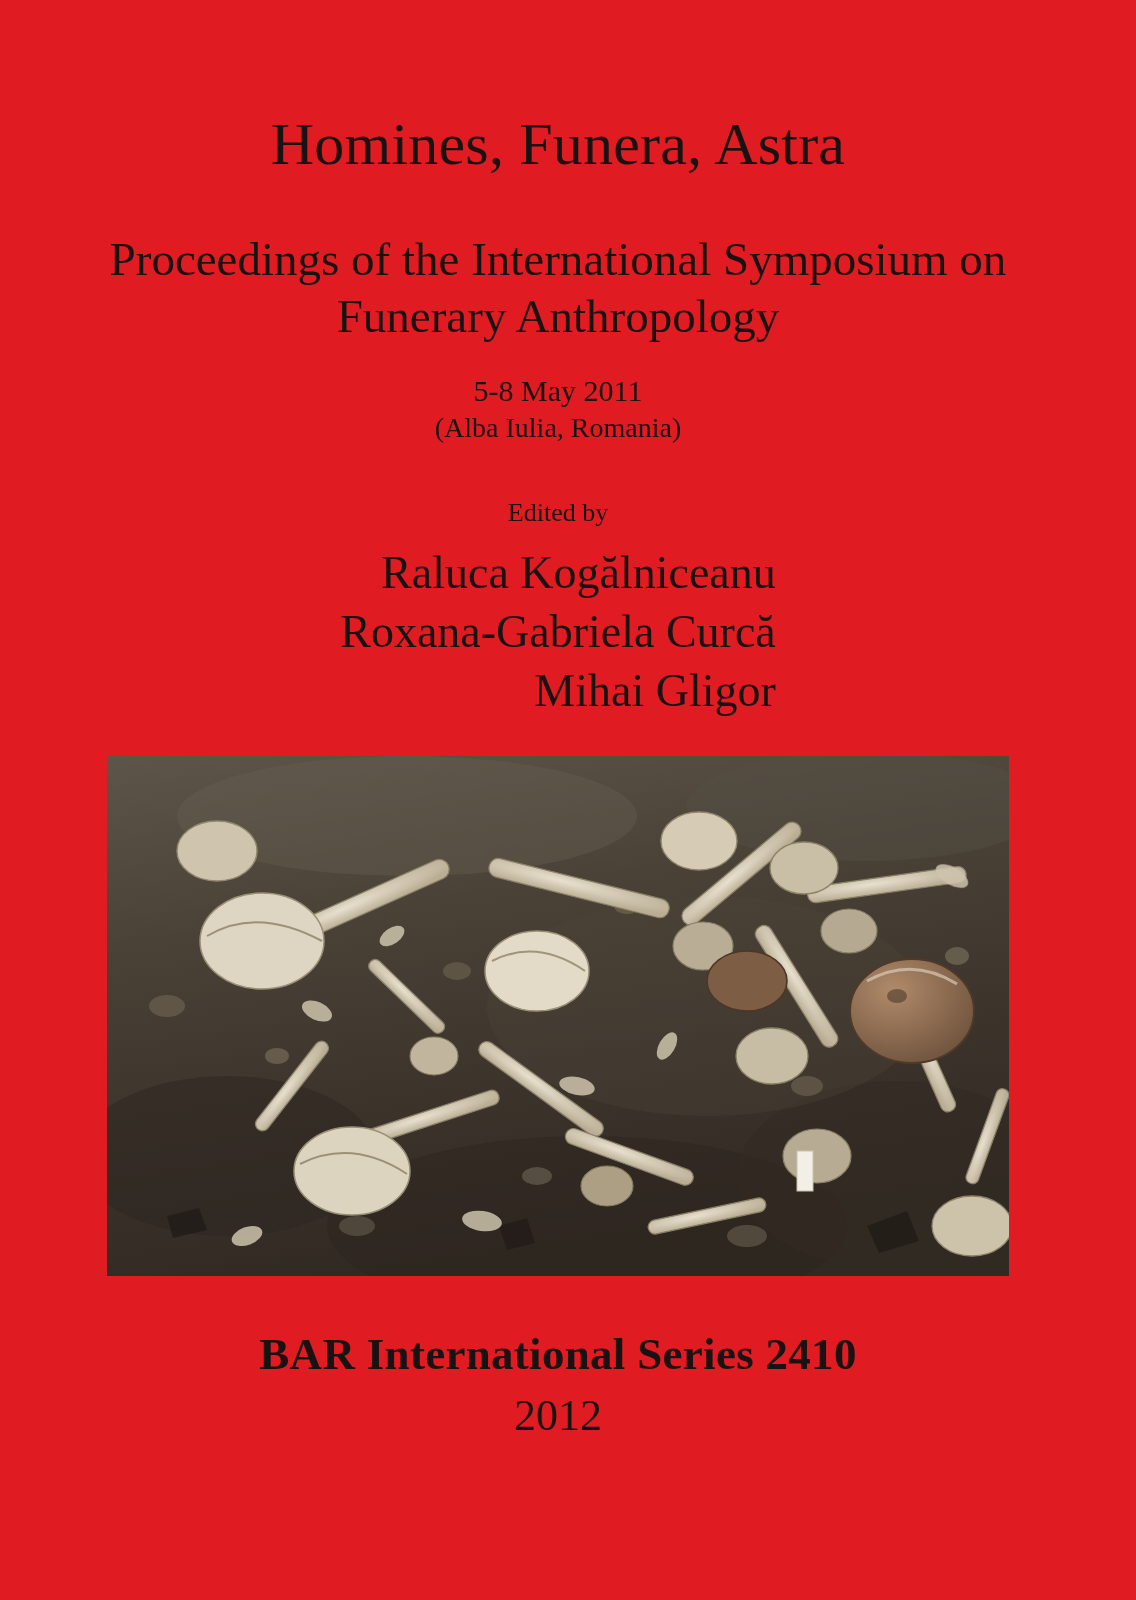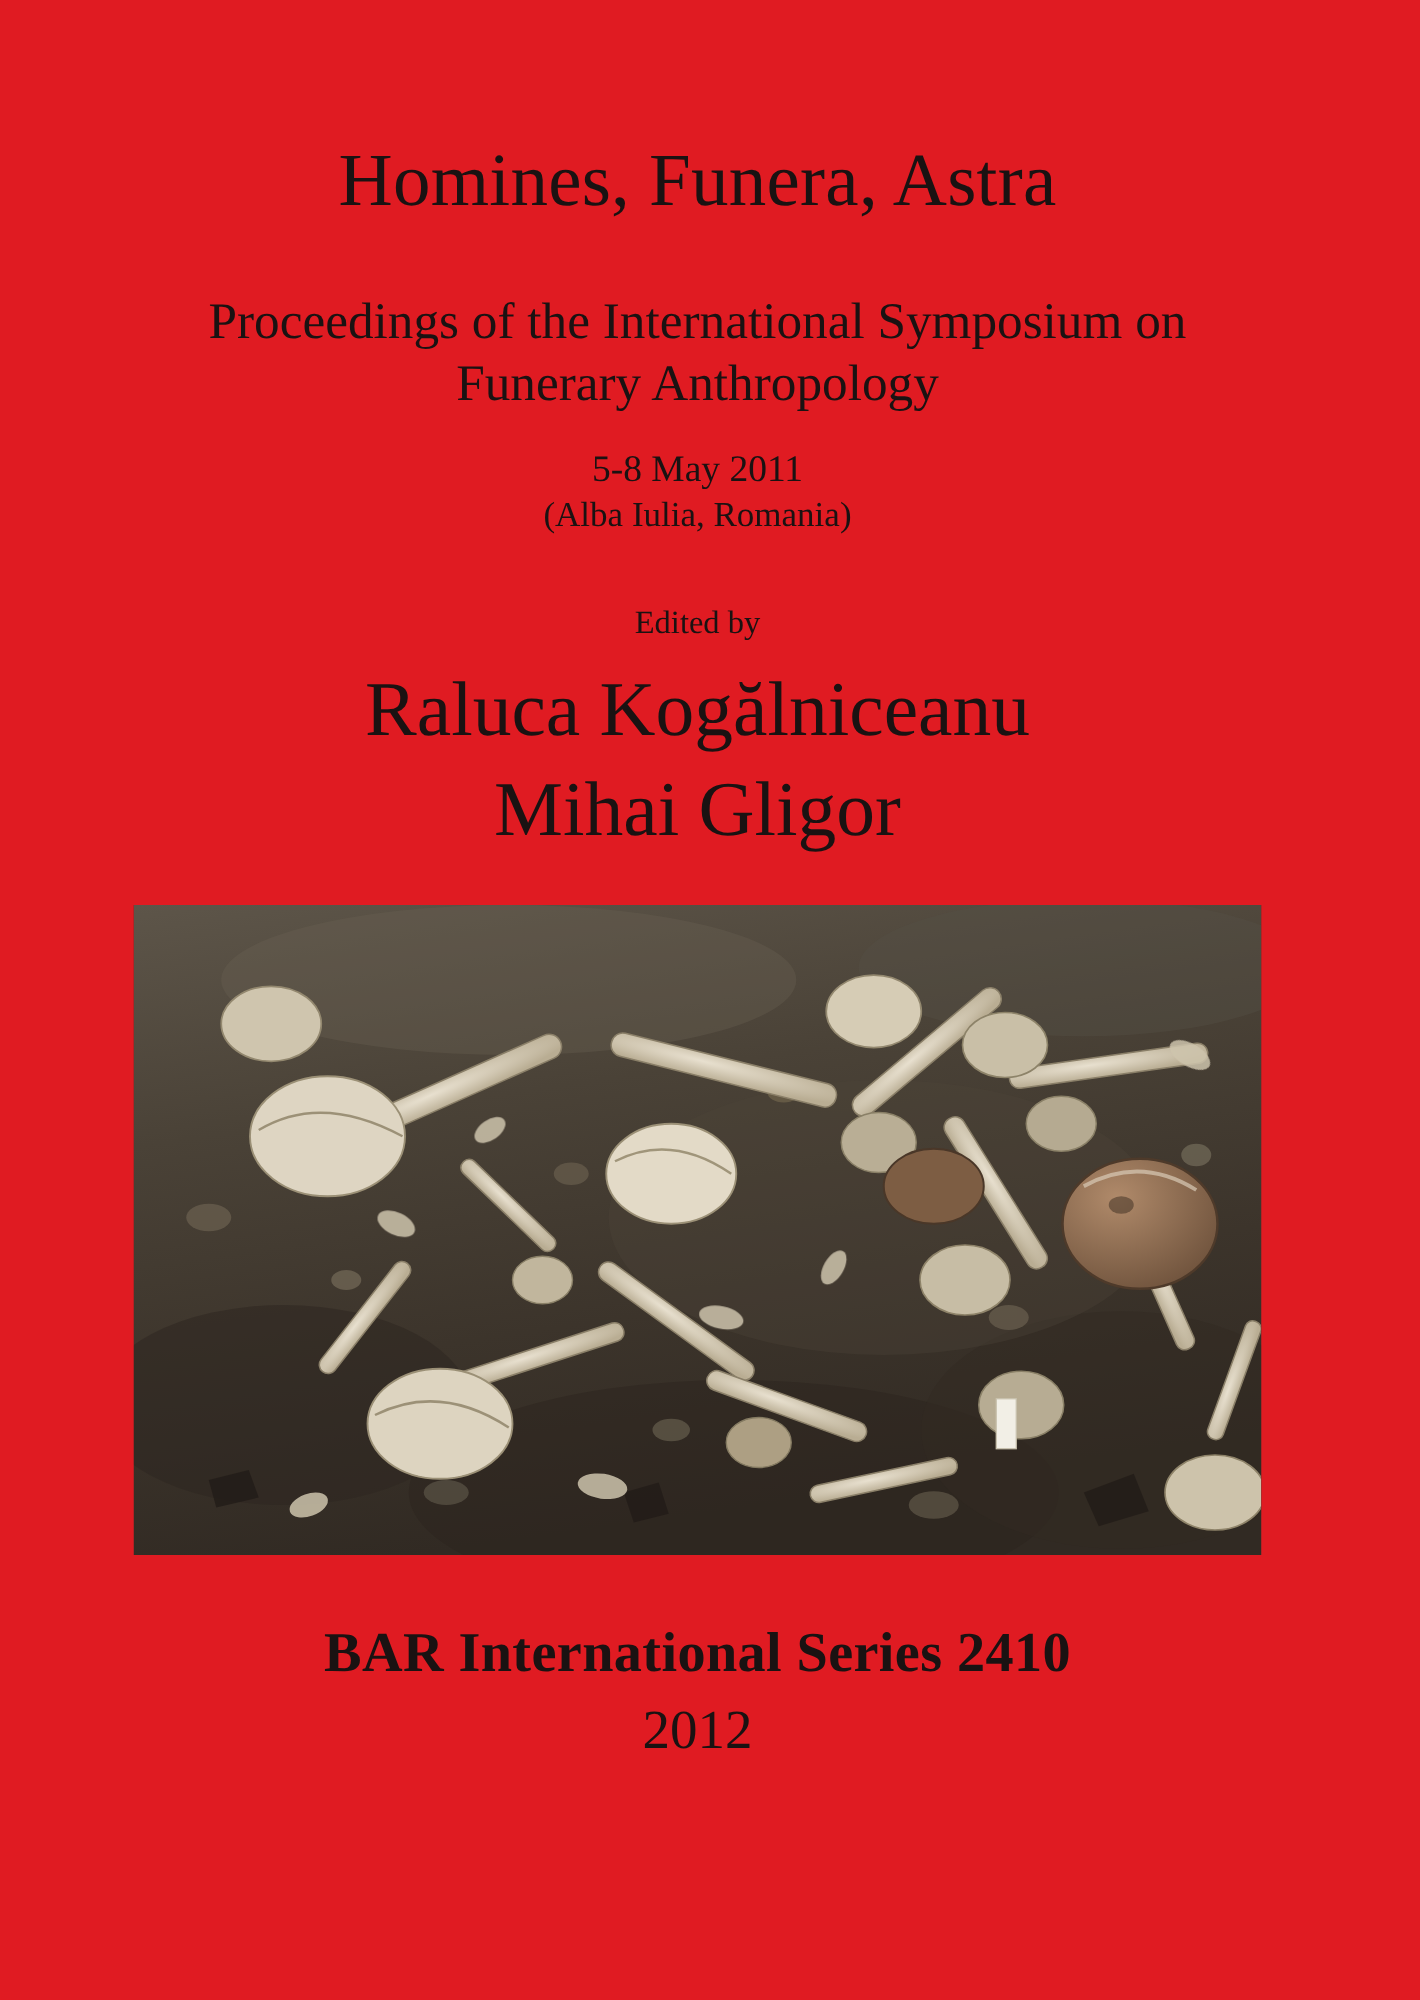--- a/index.html
+++ b/index.html
@@ -27,21 +27,21 @@
   .title {
     margin-top: 112px;
     font-size: 60px;
     line-height: 1.08;
     font-weight: normal;
     letter-spacing: 0.2px;
     text-align: center;
   }
   .subtitle {
     margin-top: 14px;
-    font-size: 41px;
+    font-size: 47px;
     line-height: 1.22;
     text-align: center;
     max-width: 900px;
   }
   .eventinfo {
     margin-top: 26px;
     font-size: 30px;
     line-height: 1.28;
     text-align: center;
   }
@@ -51,22 +51,22 @@
   .eventinfo .line1 { font-size: 30px; }
   .eventinfo .line2 { font-size: 30px; }
   .eventinfo .line3 { font-size: 28px; }
   .editedby {
     margin-top: 52px;
     font-size: 26px;
     text-align: center;
   }
   .editors {
     margin-top: 16px;
-    text-align: center;
-    font-size: 62px;
+    text-align: right;
+    font-size: 46px;
     line-height: 1.28;
   }
   .editors div {
     white-space: nowrap;
   }
   .cover-image {
     margin-top: 36px;
     width: 902px;
     height: 520px;
     border: 0;
@@ -107,20 +107,21 @@
 
   <div class="eventinfo">
     <div class="line1">5-8 May 2011</div>
     <div class="line3">(Alba Iulia, Romania)</div>
   </div>
 
   <div class="editedby">Edited by</div>
 
   <div class="editors">
     <div>Raluca Kogălniceanu</div>
+    <div>Roxana-Gabriela Curcă</div>
     <div>Mihai Gligor</div>
   </div>
 
   <div class="cover-image">
     <svg viewBox="0 0 902 520" preserveAspectRatio="none" aria-hidden="true">
       <defs>
         <linearGradient id="soil" x1="0" y1="0" x2="0.25" y2="1">
           <stop offset="0%" stop-color="#5d5549"></stop>
           <stop offset="35%" stop-color="#4a4237"></stop>
           <stop offset="70%" stop-color="#3c342b"></stop>

